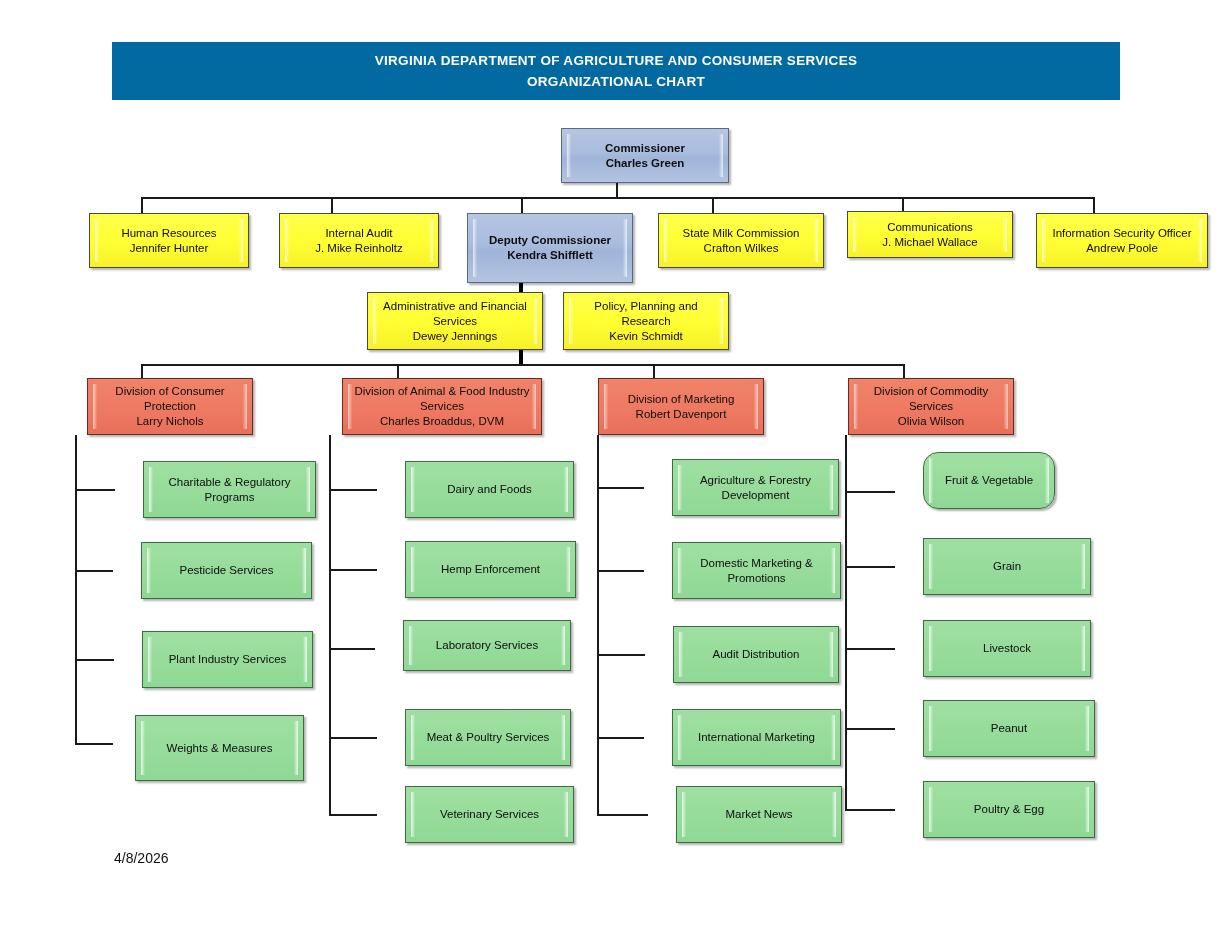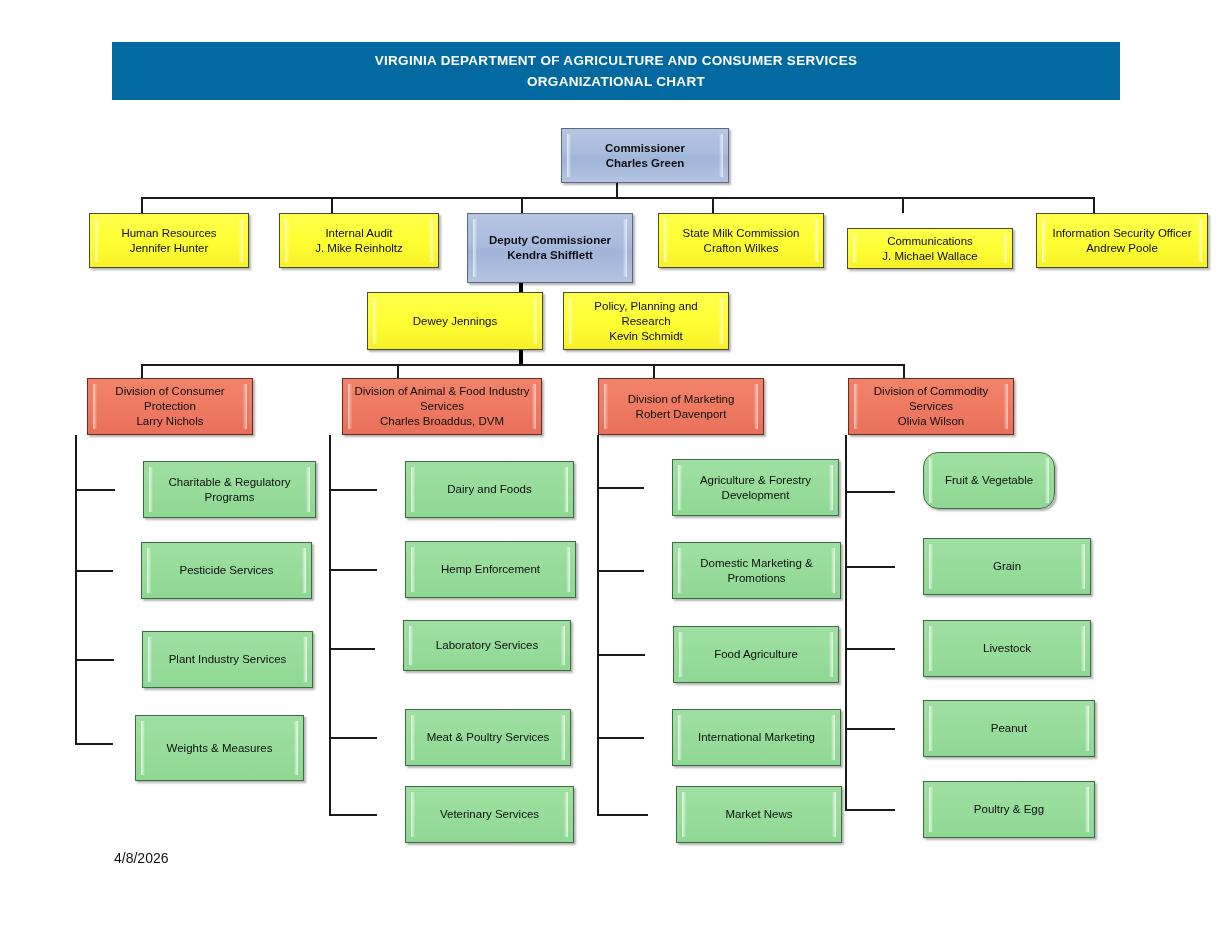--- a/index.html
+++ b/index.html
@@ -187,31 +187,32 @@
   <div class="node blue bold" style="left:439px;top:213px;width:166px;height:70px;">
     <span class="t">Deputy Commissioner</span>
     <span class="t">Kendra Shifflett</span>
   </div>
 
   <div class="node yellow" style="left:630px;top:213px;width:166px;height:55px;">
     <span class="t">State Milk Commission</span>
     <span class="t">Crafton Wilkes</span>
   </div>
 
-  <div class="node yellow" style="left:819px;top:228px;width:166px;height:41px;">
+  <div class="node yellow" style="left:819px;top:211px;width:166px;height:47px;">
     <span class="t">Communications</span>
     <span class="t">J. Michael Wallace</span>
   </div>
 
   <div class="node yellow" style="left:1008px;top:213px;width:172px;height:55px;">
     <span class="t">Information Security Officer</span>
     <span class="t">Andrew Poole</span>
   </div>
 
   <div class="node yellow" style="left:339px;top:292px;width:176px;height:58px;">
+    <span class="t">Administrative and Financial Services</span>
     <span class="t">Dewey Jennings</span>
   </div>
 
   <div class="node yellow" style="left:535px;top:292px;width:166px;height:58px;">
     <span class="t">Policy, Planning and Research</span>
     <span class="t">Kevin Schmidt</span>
   </div>
 
   <div class="node red" style="left:59px;top:378px;width:166px;height:57px;">
     <span class="t">Division of Consumer Protection</span>
@@ -262,21 +263,21 @@
     <span class="t">Veterinary Services</span>
   </div>
 
   <div class="node green" style="left:644px;top:459px;width:167px;height:57px;">
     <span class="t">Agriculture &amp; Forestry Development</span>
   </div>
   <div class="node green" style="left:644px;top:542px;width:169px;height:57px;">
     <span class="t">Domestic Marketing &amp; Promotions</span>
   </div>
   <div class="node green" style="left:645px;top:626px;width:166px;height:57px;">
-    <span class="t">Food Agriculture</span>
+    <span class="t">Audit Distribution</span>
   </div>
   <div class="node green" style="left:644px;top:709px;width:169px;height:57px;">
     <span class="t">International Marketing</span>
   </div>
   <div class="node green" style="left:648px;top:786px;width:166px;height:57px;">
     <span class="t">Market News</span>
   </div>
 
   <div class="node green" style="left:895px;top:452px;width:132px;height:57px;border-radius:15px;">
     <span class="t">Fruit &amp; Vegetable</span>

